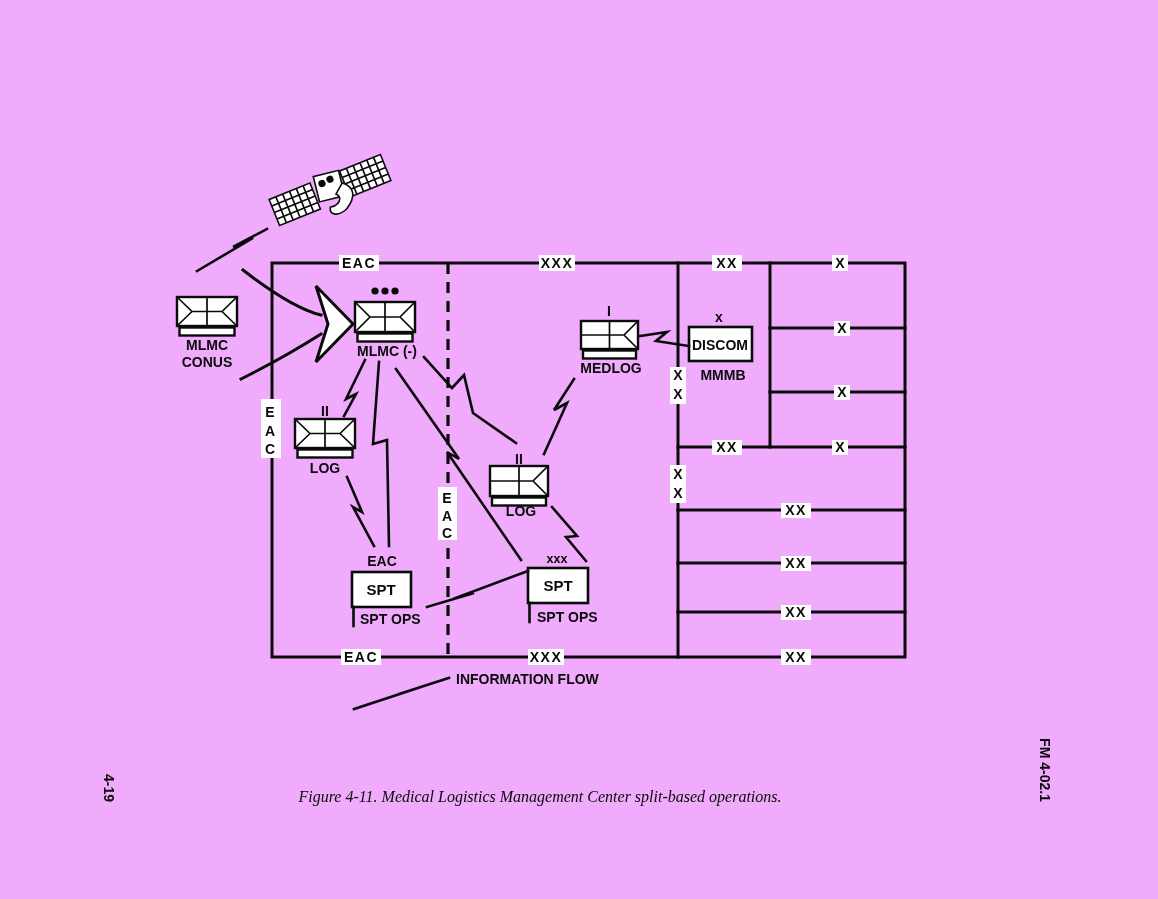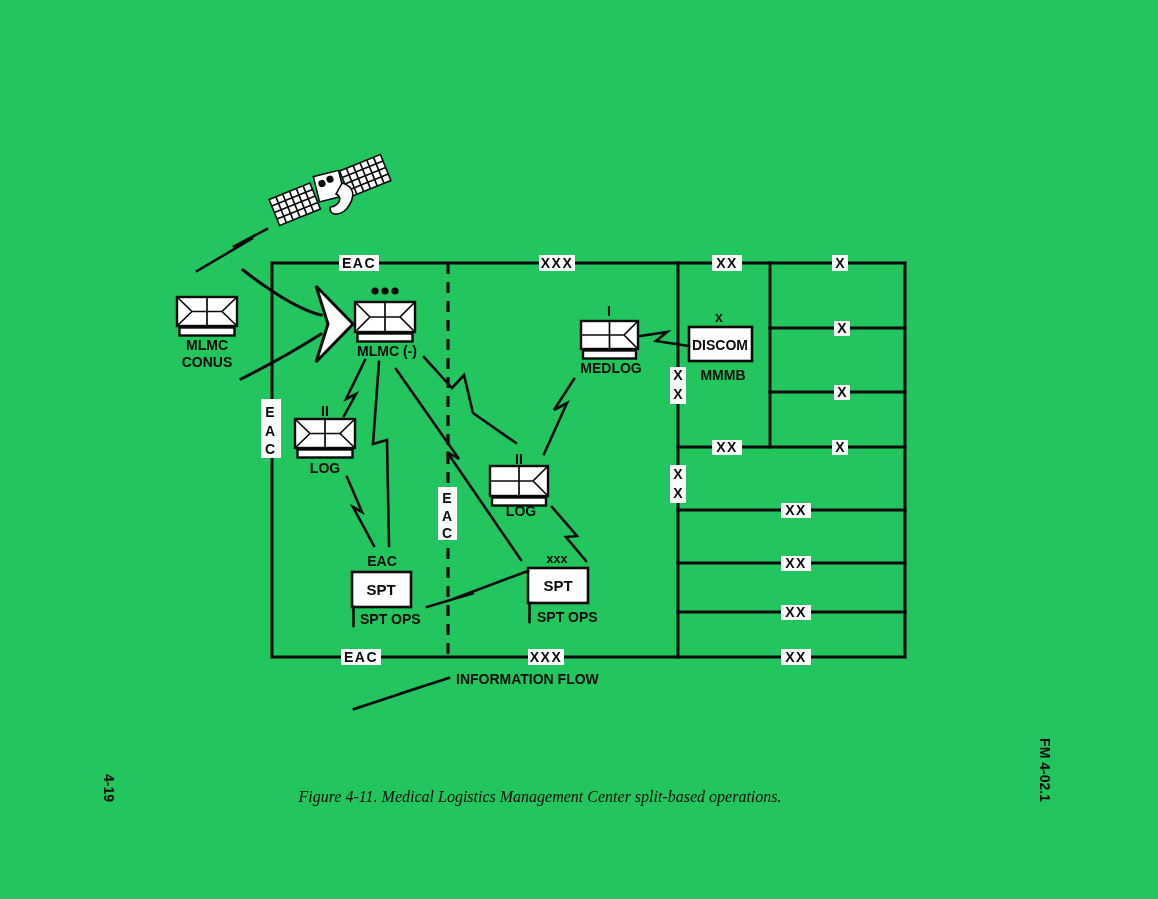--- a/index.html
+++ b/index.html
@@ -1,16 +1,16 @@
 <!DOCTYPE html>
 <html><head>
 <meta charset="utf-8">
 <style>
   html,body{margin:0;padding:0;background:#fff;}
-  .page{position:relative;width:1158px;height:899px;background:#22c55e;overflow:hidden;
+  .page{position:relative;width:1158px;height:899px;background:#f0abfc;overflow:hidden;
         font-family:"Liberation Sans",sans-serif;}
   svg{position:absolute;left:0;top:0;}
   text{fill:#0a0a0a;}
   .lbl{font-family:"Liberation Sans",sans-serif;font-weight:bold;font-size:14px;letter-spacing:1.5px;}
   .lbl0{font-family:"Liberation Sans",sans-serif;font-weight:bold;font-size:14px;}
   .lblsm{font-family:"Liberation Sans",sans-serif;font-weight:bold;font-size:12.5px;}
   .boxtxt{font-family:"Liberation Sans",sans-serif;font-weight:bold;font-size:15px;}
   .caption{font-family:"Liberation Serif",serif;font-style:italic;font-size:16px;}
   .ln{stroke:#0a0a0a;stroke-width:3;fill:none;stroke-linecap:square;}
   .ln2{stroke:#0a0a0a;stroke-width:2.6;fill:none;stroke-linejoin:miter;stroke-linecap:square;}

